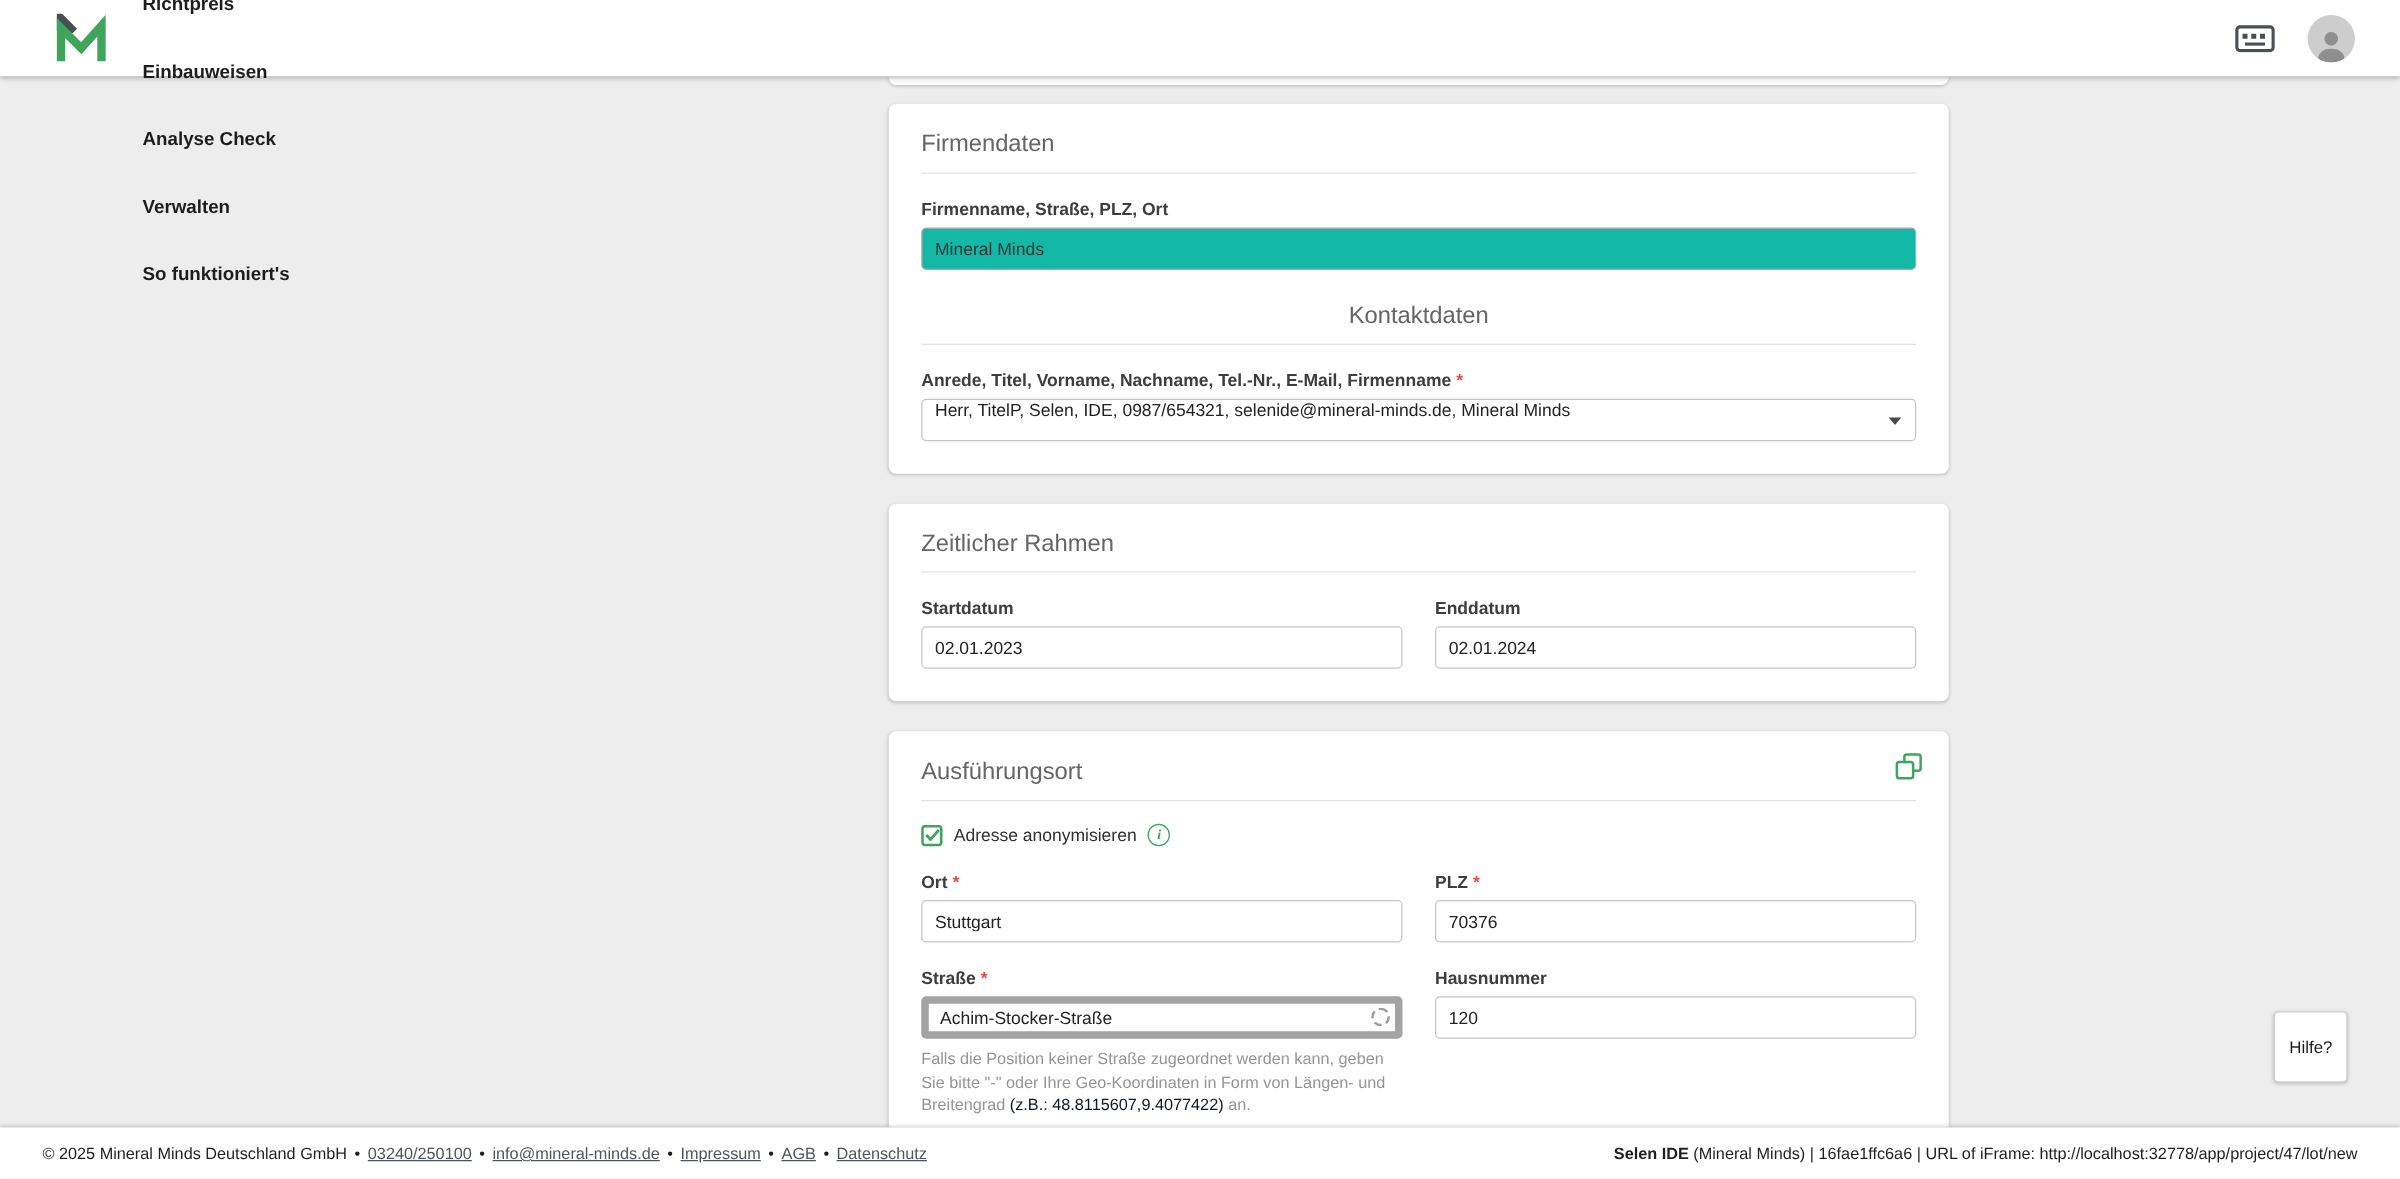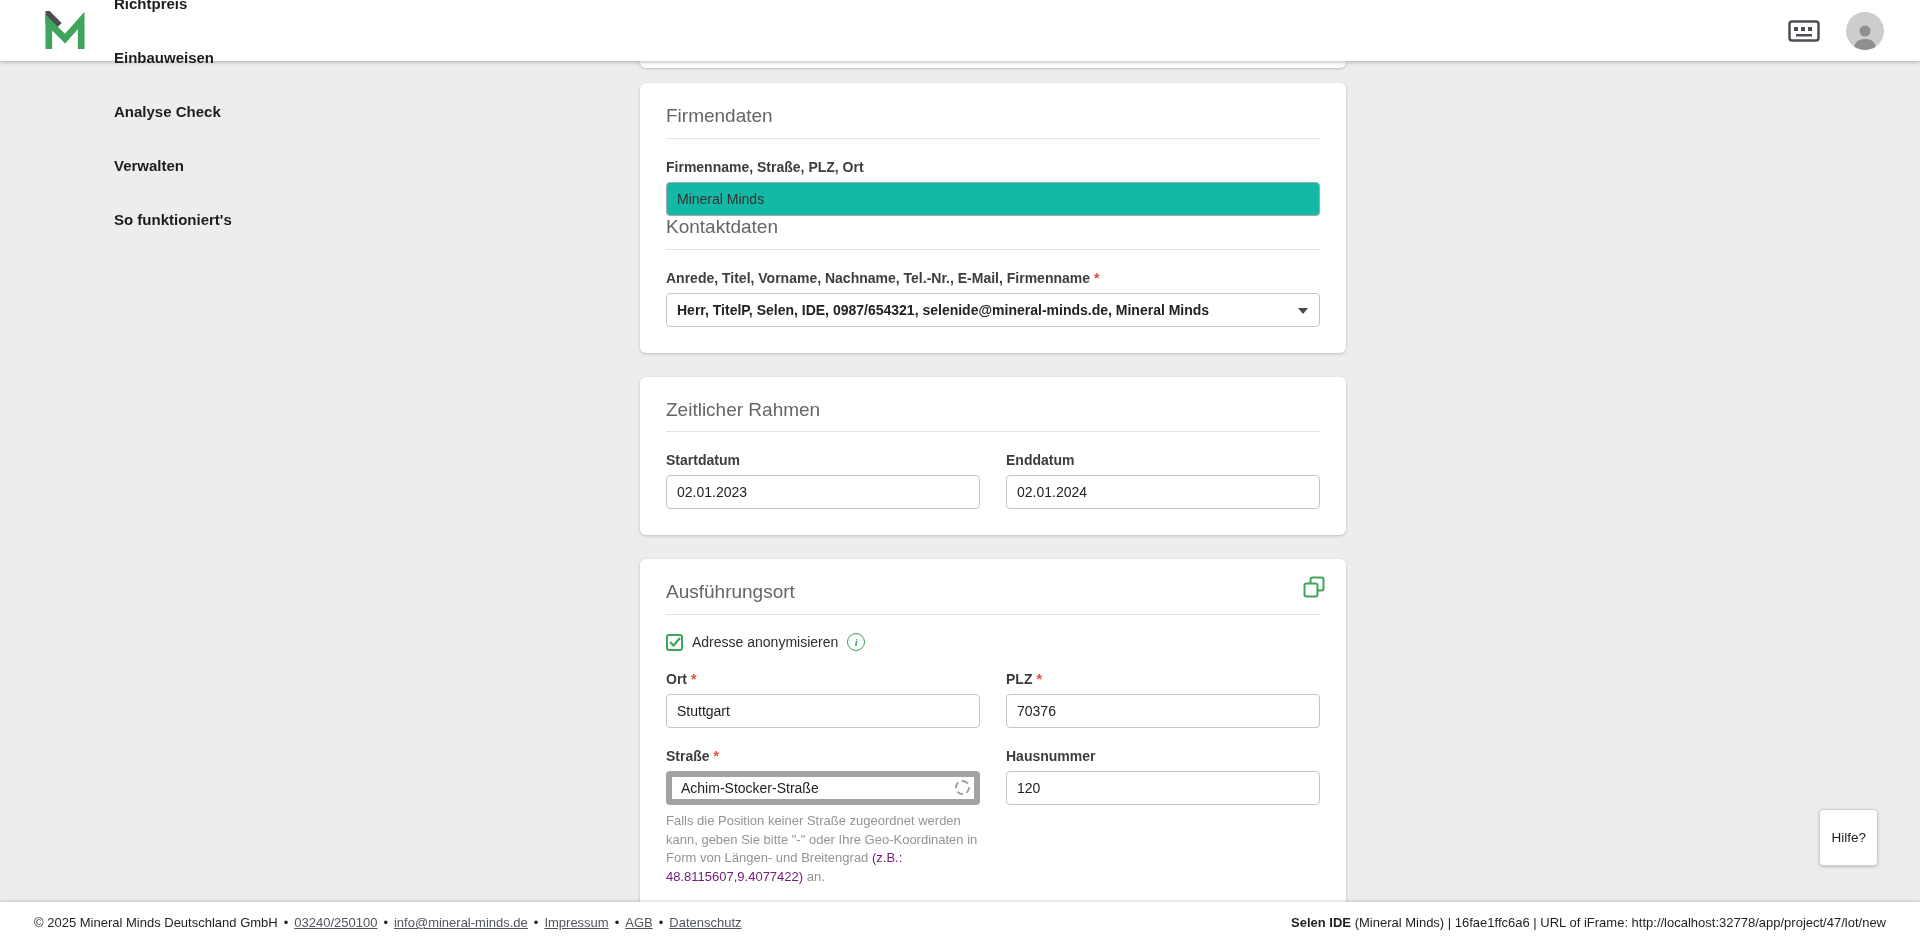--- a/index.html
+++ b/index.html
@@ -13,64 +13,64 @@
   .logo { width:42px; height:40px; margin-right:28px; flex:0 0 auto; cursor:pointer; }
   .nav-items { display:flex; align-items:flex-start; gap:37px;flex-direction:column; }
   .nav-item { font-size:15px; font-weight:700; color:#1d1d1d; text-decoration:none; cursor:pointer; white-space:nowrap; }
   .nav-right { margin-left:auto; display:flex; align-items:center; gap:26px; }
   .server-icon { width:32px; height:22px; cursor:pointer; }
   .avatar { width:38px; height:38px; border-radius:50%; background:#cdcdcd; overflow:hidden; cursor:pointer;
     display:flex; align-items:flex-end; justify-content:center; }
 
   
   .main { position:absolute; top:61px; bottom:41px; left:0; right:0; overflow:hidden; }
-  .column { position:absolute; left:640px; width:706px; top:0; }
+  .column { position:absolute; left:711px; width:848px; top:0; }
 
   .card { background:#fff; border-radius:6px; box-shadow:0 1px 3px rgba(0,0,0,.2);
     padding:22px 26px 26px; position:relative; }
   .card + .card, .sliver-top + .card { margin-top:24px; }
   .sliver-top { height:7px; padding:0; border-radius:0 0 6px 6px; margin-top:0; }
   .card-firmendaten { margin-top:15px !important; }
 
   .card-title { font-size:19px; font-weight:400; color:#656565; line-height:1.2; }
   .rule { border:none; height:1px; background:#e3e3e3; margin:10px 0 0 0; }
 
   .field-label { display:block; font-size:14px; font-weight:700; color:#3d3d3d; margin:20px 0 7px; }
   .req { color:#e74c3c; font-weight:700; margin-left:4px; }
 
   .text-input { width:100%; height:34px; border:1px solid #c6c6c6; border-radius:4px;
     padding:0 10px; font-size:14px; color:#222; background:#fff; outline:none;
     font-family:"Liberation Sans", sans-serif; }
   .text-input:disabled, .text-input.disabled { background:#14b8a6; border-color:#a8a8a8; color:#333; }
   .text-input.focused { border:6px solid #a3a3a3; padding:0 28px 0 9px; }
 
   .select-box { position:relative; width:100%; height:34px; border:1px solid #c6c6c6; border-radius:4px;
-    background:#fff; display:flex; align-items:center; padding:0 32px 0 10px;
-    font-size:14px; color:#222; cursor:pointer; overflow:hidden; white-space:nowrap;font-weight:bold; }
+    background:#fff; display:flex; padding:0 32px 0 10px;
+    font-size:14px; color:#222; cursor:pointer; overflow:hidden; white-space:nowrap; }
   .select-caret { position:absolute; right:11px; top:14px; width:0; height:0;
     border-left:5px solid transparent; border-right:5px solid transparent; border-top:6px solid #4a4a4a; }
 
   .grid2 { display:grid; grid-template-columns:1fr 1fr; column-gap:26px; }
 
   .checkbox-row { display:flex; align-items:center; margin-top:18px; font-size:14px; color:#2e2e2e; cursor:pointer; }
   .checkbox { width:17px; height:17px; border:2px solid #3fa45c; border-radius:3px; background:#fff;
     display:flex; align-items:center; justify-content:center; margin-right:9px; flex:0 0 auto; }
   .info-icon { width:18px; height:18px; border-radius:50%; border:1.5px solid #3fa45c; color:#3fa45c;
     display:flex; align-items:center; justify-content:center; font-size:11px; font-weight:700;
     margin-left:9px; cursor:pointer; font-family:"Liberation Serif", serif; font-style:italic; }
 
   .copy-icon { position:absolute; top:16px; right:20px; width:24px; height:24px; cursor:pointer; }
 
   .input-wrap { position:relative; }
   .spinner { position:absolute; right:10px; top:9px; width:15px; height:15px; border-radius:50%;
     border:2px dashed #9e9e9e; animation:spin 1.4s linear infinite; }
   @keyframes spin { to { transform:rotate(360deg); } }
 
   .hint { font-size:13px; color:#949494; line-height:1.42; margin-top:7px; }
-  .hint .ex { color:#701a75; }
+  .hint .ex { color:#0f172a; }
 
   
   .help-btn { position:fixed; right:42px; bottom:77px; background:#ffffff; border:1px solid #cfcfcf;
     border-radius:4px; padding:20px 11px; font-size:13.5px; color:#1e1e1e; cursor:pointer;
     box-shadow:0 1px 3px rgba(0,0,0,.2); font-family:"Liberation Sans", sans-serif; z-index:60; }
 
   
   .footer { position:fixed; bottom:0; left:0; width:100%; height:41px; background:#fff;
     box-shadow:0 -1px 3px rgba(0,0,0,.18); display:flex; align-items:center;
     padding:0 34px; font-size:13px; color:#1f1f1f; z-index:55; }
@@ -118,21 +118,21 @@
 <div class="main">
   <div class="column">
 
     <div class="card sliver-top"></div>
 
     <section class="card card-firmendaten">
       <div class="card-title">Firmendaten</div>
       <hr class="rule">
       <label class="field-label">Firmenname, Straße, PLZ, Ort</label>
       <input class="text-input disabled" disabled="" value="Mineral Minds" style="">
-      <div class="card-title" style="">Kontaktdaten</div>
+      <div class="card-title" style="margin-top:26px;text-align:center;">Kontaktdaten</div>
       <hr class="rule">
       <label class="field-label">
         <span>Anrede, Titel, Vorname, Nachname, Tel.-Nr., E-Mail, Firmenname</span><span class="req">*</span>
       </label>
       <div class="select-box" role="combobox">
         <span>Herr, TitelP, Selen, IDE, 0987/654321, selenide@mineral-minds.de, Mineral Minds</span>
         <span class="select-caret"></span>
       </div>
     </section>
 

